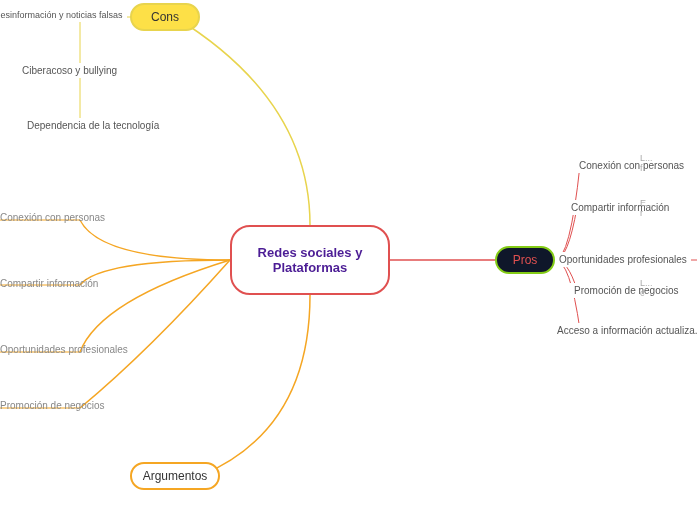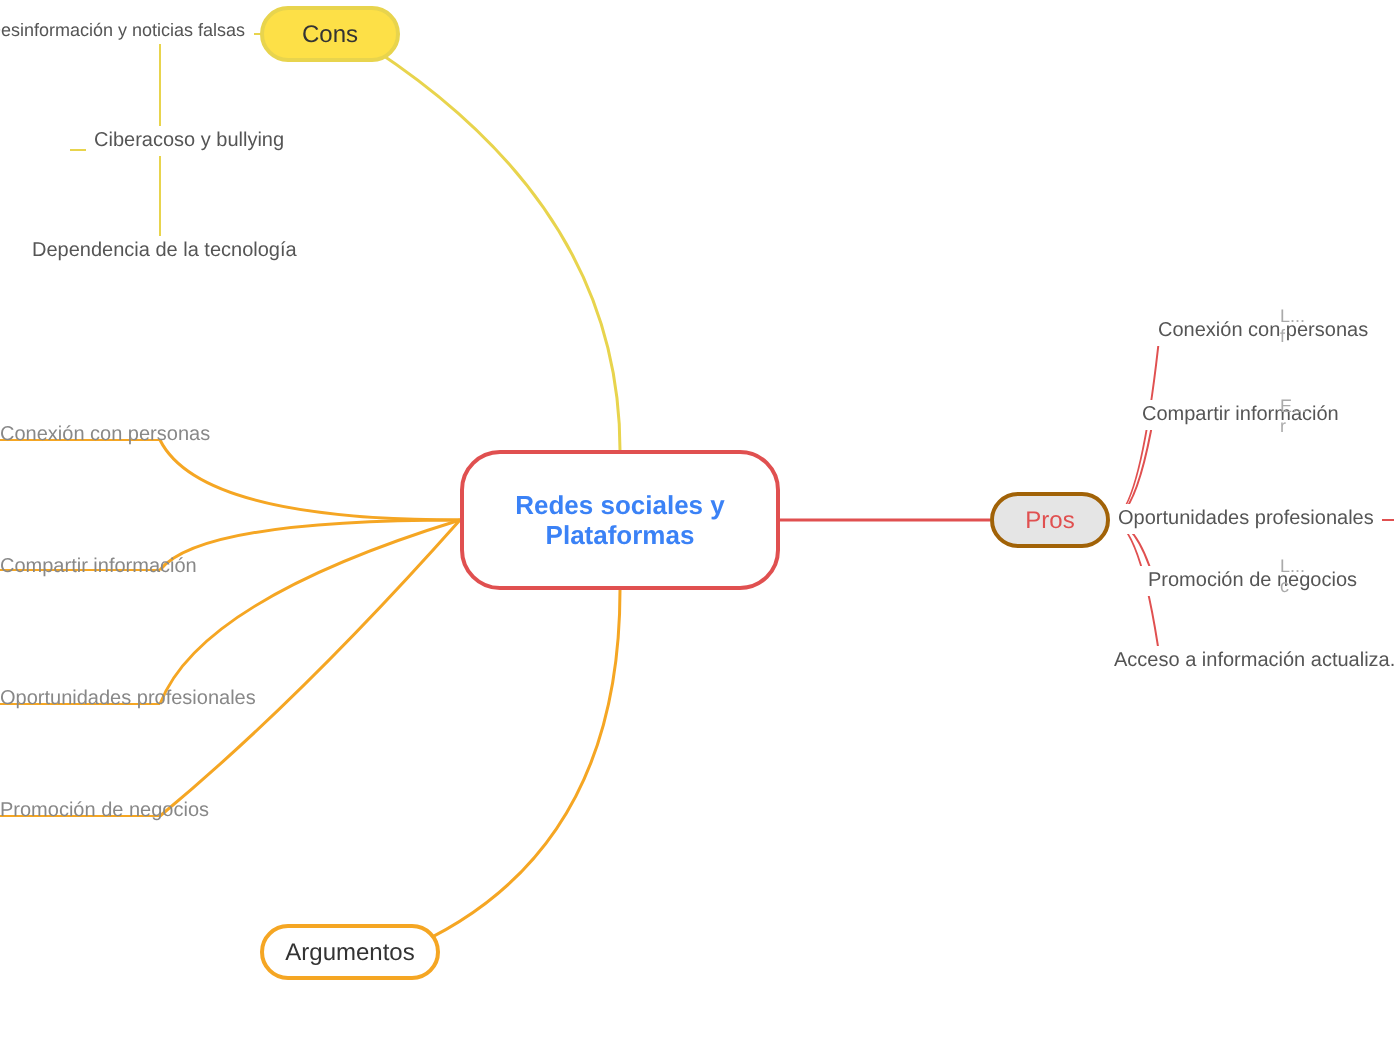--- a/index.html
+++ b/index.html
@@ -33,30 +33,30 @@
     .node-central {
       width: 160px;
       height: 70px;
       border: 2px solid #e05050;
       border-radius: 20px;
       background: #fff;
       left: 230px;
       top: 225px;
       font-size: 13px;
       font-weight: bold;
-      color: #3b82f6;
+      color: #4c1d95;
       padding: 8px;
     }
 
     .node-pros {
       width: 60px;
       height: 28px;
-      border: 2px solid #a16207;
+      border: 2px solid #84cc16;
       border-radius: 14px;
-      background: #e5e5e5;
+      background: #0f172a;
       left: 495px;
       top: 246px;
       font-size: 12px;
       color: #e05050;
     }
 
     .node-cons {
       width: 70px;
       height: 28px;
       border: 2px solid #e8d44d;
@@ -85,21 +85,21 @@
     .node-left {
       position: absolute;
       font-size: 10px;
       color: #555;
       background: #fff;
       padding: 2px 4px;
       white-space: nowrap;
     }
 
     .node-desinformacion { left: -10px; top: 8px; font-size: 9px; }
-    .node-ciberacoso { left: 18px; top: 63px; margin-left: 25px; }
+    .node-ciberacoso { left: 18px; top: 63px; }
     .node-dependencia { left: 12px; top: 118px; }
 
     
     .node-right {
       position: absolute;
       font-size: 10px;
       color: #555;
       background: #fff;
       padding: 2px 4px;
       white-space: nowrap;
@@ -196,21 +196,21 @@
 </div>
 
 <div class="node-left node-desinformacion" style="left:-10px;top:8px;">
   <span>Desinformación y noticias falsas</span>
 </div>
 
 <div class="node-left node-ciberacoso" style="left:18px;top:63px;">
   <span>Ciberacoso y bullying</span>
 </div>
 
-<div class="node-left node-dependencia" style="left:12px;top:118px;">
+<div class="node-left node-dependencia" style="left:23px;top:118px;">
   <span>Dependencia de la tecnología</span>
 </div>
 
 <div class="node-right node-conexion-r" style="left:575px;top:158px;">
   <span>Conexión con personas</span>
 </div>
 
 <div class="node-right node-compartir-r" style="left:567px;top:200px;">
   <span>Compartir información</span>
 </div>

